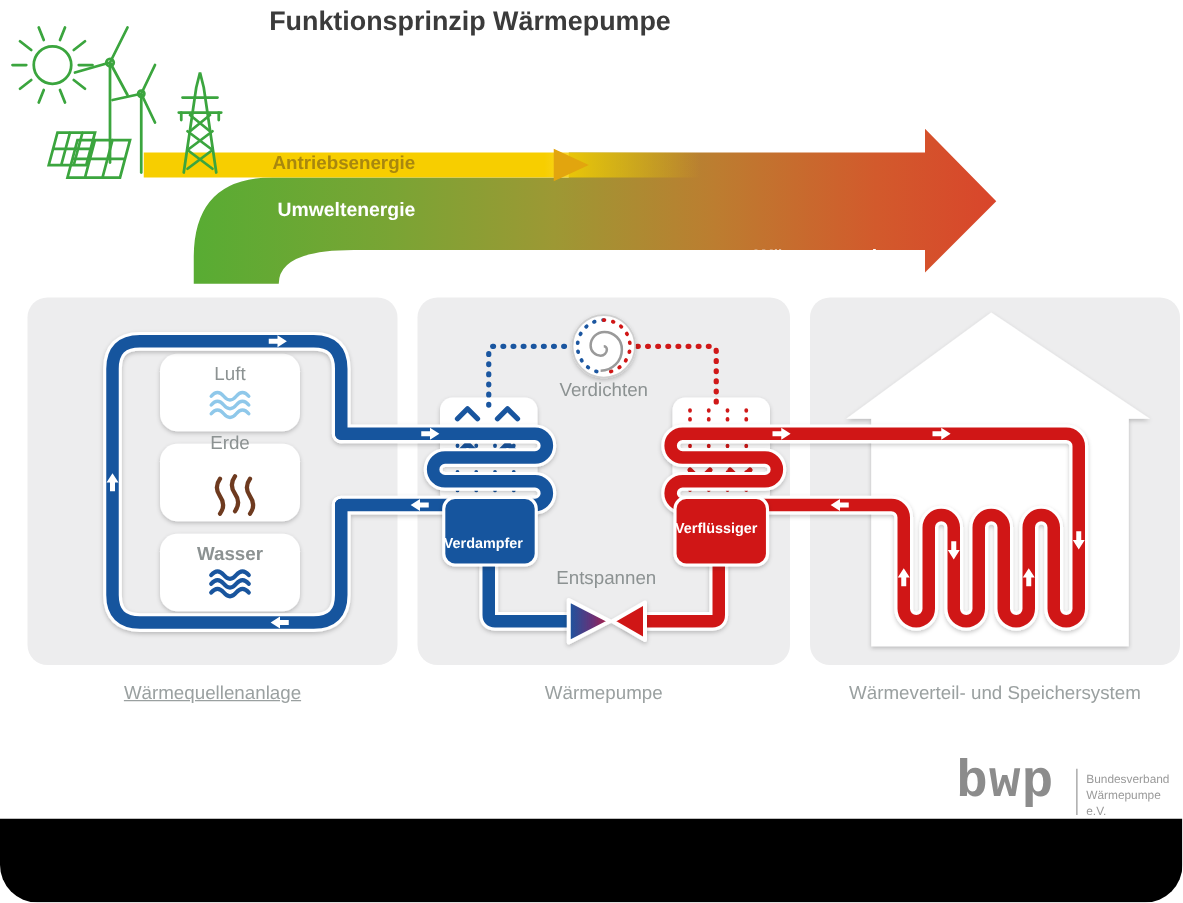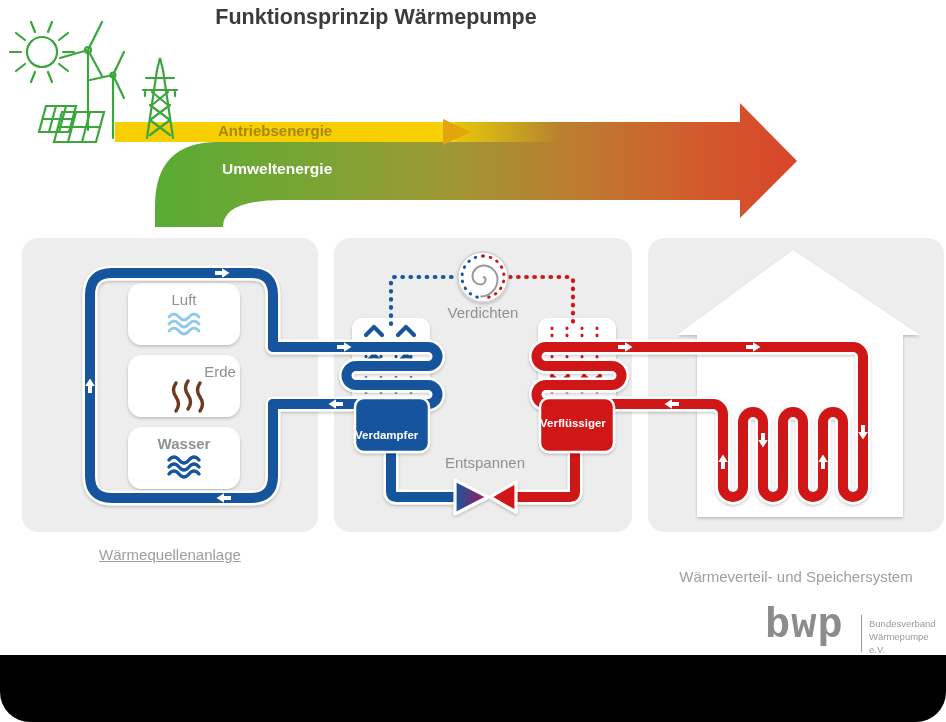--- a/index.html
+++ b/index.html
@@ -185,30 +185,31 @@
     </g>
   </svg>
 
   <div class="abs" style="left:176px;top:5px;width:400px;text-align:center;font-size:21.5px;font-weight:600;color:#3B3B3B;">Funktionsprinzip Wärmepumpe</div>
 
   <div class="abs arrowlabel" style="left:218px;top:122px;color:#A8870F;">Antriebsenergie</div>
   <div class="abs arrowlabel" style="left:222px;top:160px;color:#ffffff;font-size:15.5px;">Umweltenergie</div>
   <div class="abs arrowlabel" style="left:577px;top:152px;width:160px;text-align:center;color:#ffffff;font-size:15.5px;margin-top:45px;">Wärmeenergie</div>
 
   <div class="abs boxlabel" style="left:128px;top:291px;width:112px;">Luft</div>
-  <div class="abs boxlabel" style="left:128px;top:363px;width:112px;margin-left:36px;">Erde</div>
+  <div class="abs boxlabel" style="left:128px;top:346px;width:112px;">Erde</div>
   <div class="abs boxlabel" style="left:128px;top:435px;width:112px;font-weight:bold;">Wasser</div>
 
   <div class="abs boxlabel" style="left:383px;top:304px;width:200px;">Verdichten</div>
   <div class="abs boxlabel" style="left:385px;top:454px;width:200px;">Entspannen</div>
   <div class="abs tanklabel" style="left:355px;top:429px;width:74px;">Verdampfer</div>
   <div class="abs tanklabel" style="left:540px;top:417px;width:74px;">Verflüssiger</div>
 
   <div class="abs caption" style="left:22px;top:546px;width:296px;text-decoration:underline;">Wärmequellenanlage</div>
-  <div class="abs caption" style="left:648px;top:546px;width:296px;margin-top:22px;">Wärmeverteil- und Speichersystem</div>
+  <div class="abs caption" style="left:334px;top:546px;width:298px;">Wärmepumpe</div>
+  <div class="abs caption" style="left:648px;top:546px;width:296px;">Wärmeverteil- und Speichersystem</div>
 
   <div>
     <div class="abs" style="left:765px;top:602px;font-size:42px;font-weight:bold;color:#8C8C8C;letter-spacing:1px;font-family:Liberation Mono, monospace;">bwp</div>
     <div class="abs" style="left:861px;top:615px;width:1px;height:37px;background:#9a9a9a;"></div>
     <div class="abs" style="left:869px;top:617px;font-size:9.5px;line-height:13px;color:#9a9a9a;">
       <div>Bundesverband</div>
       <div>Wärmepumpe e.V.</div>
     </div>
   </div>
 

